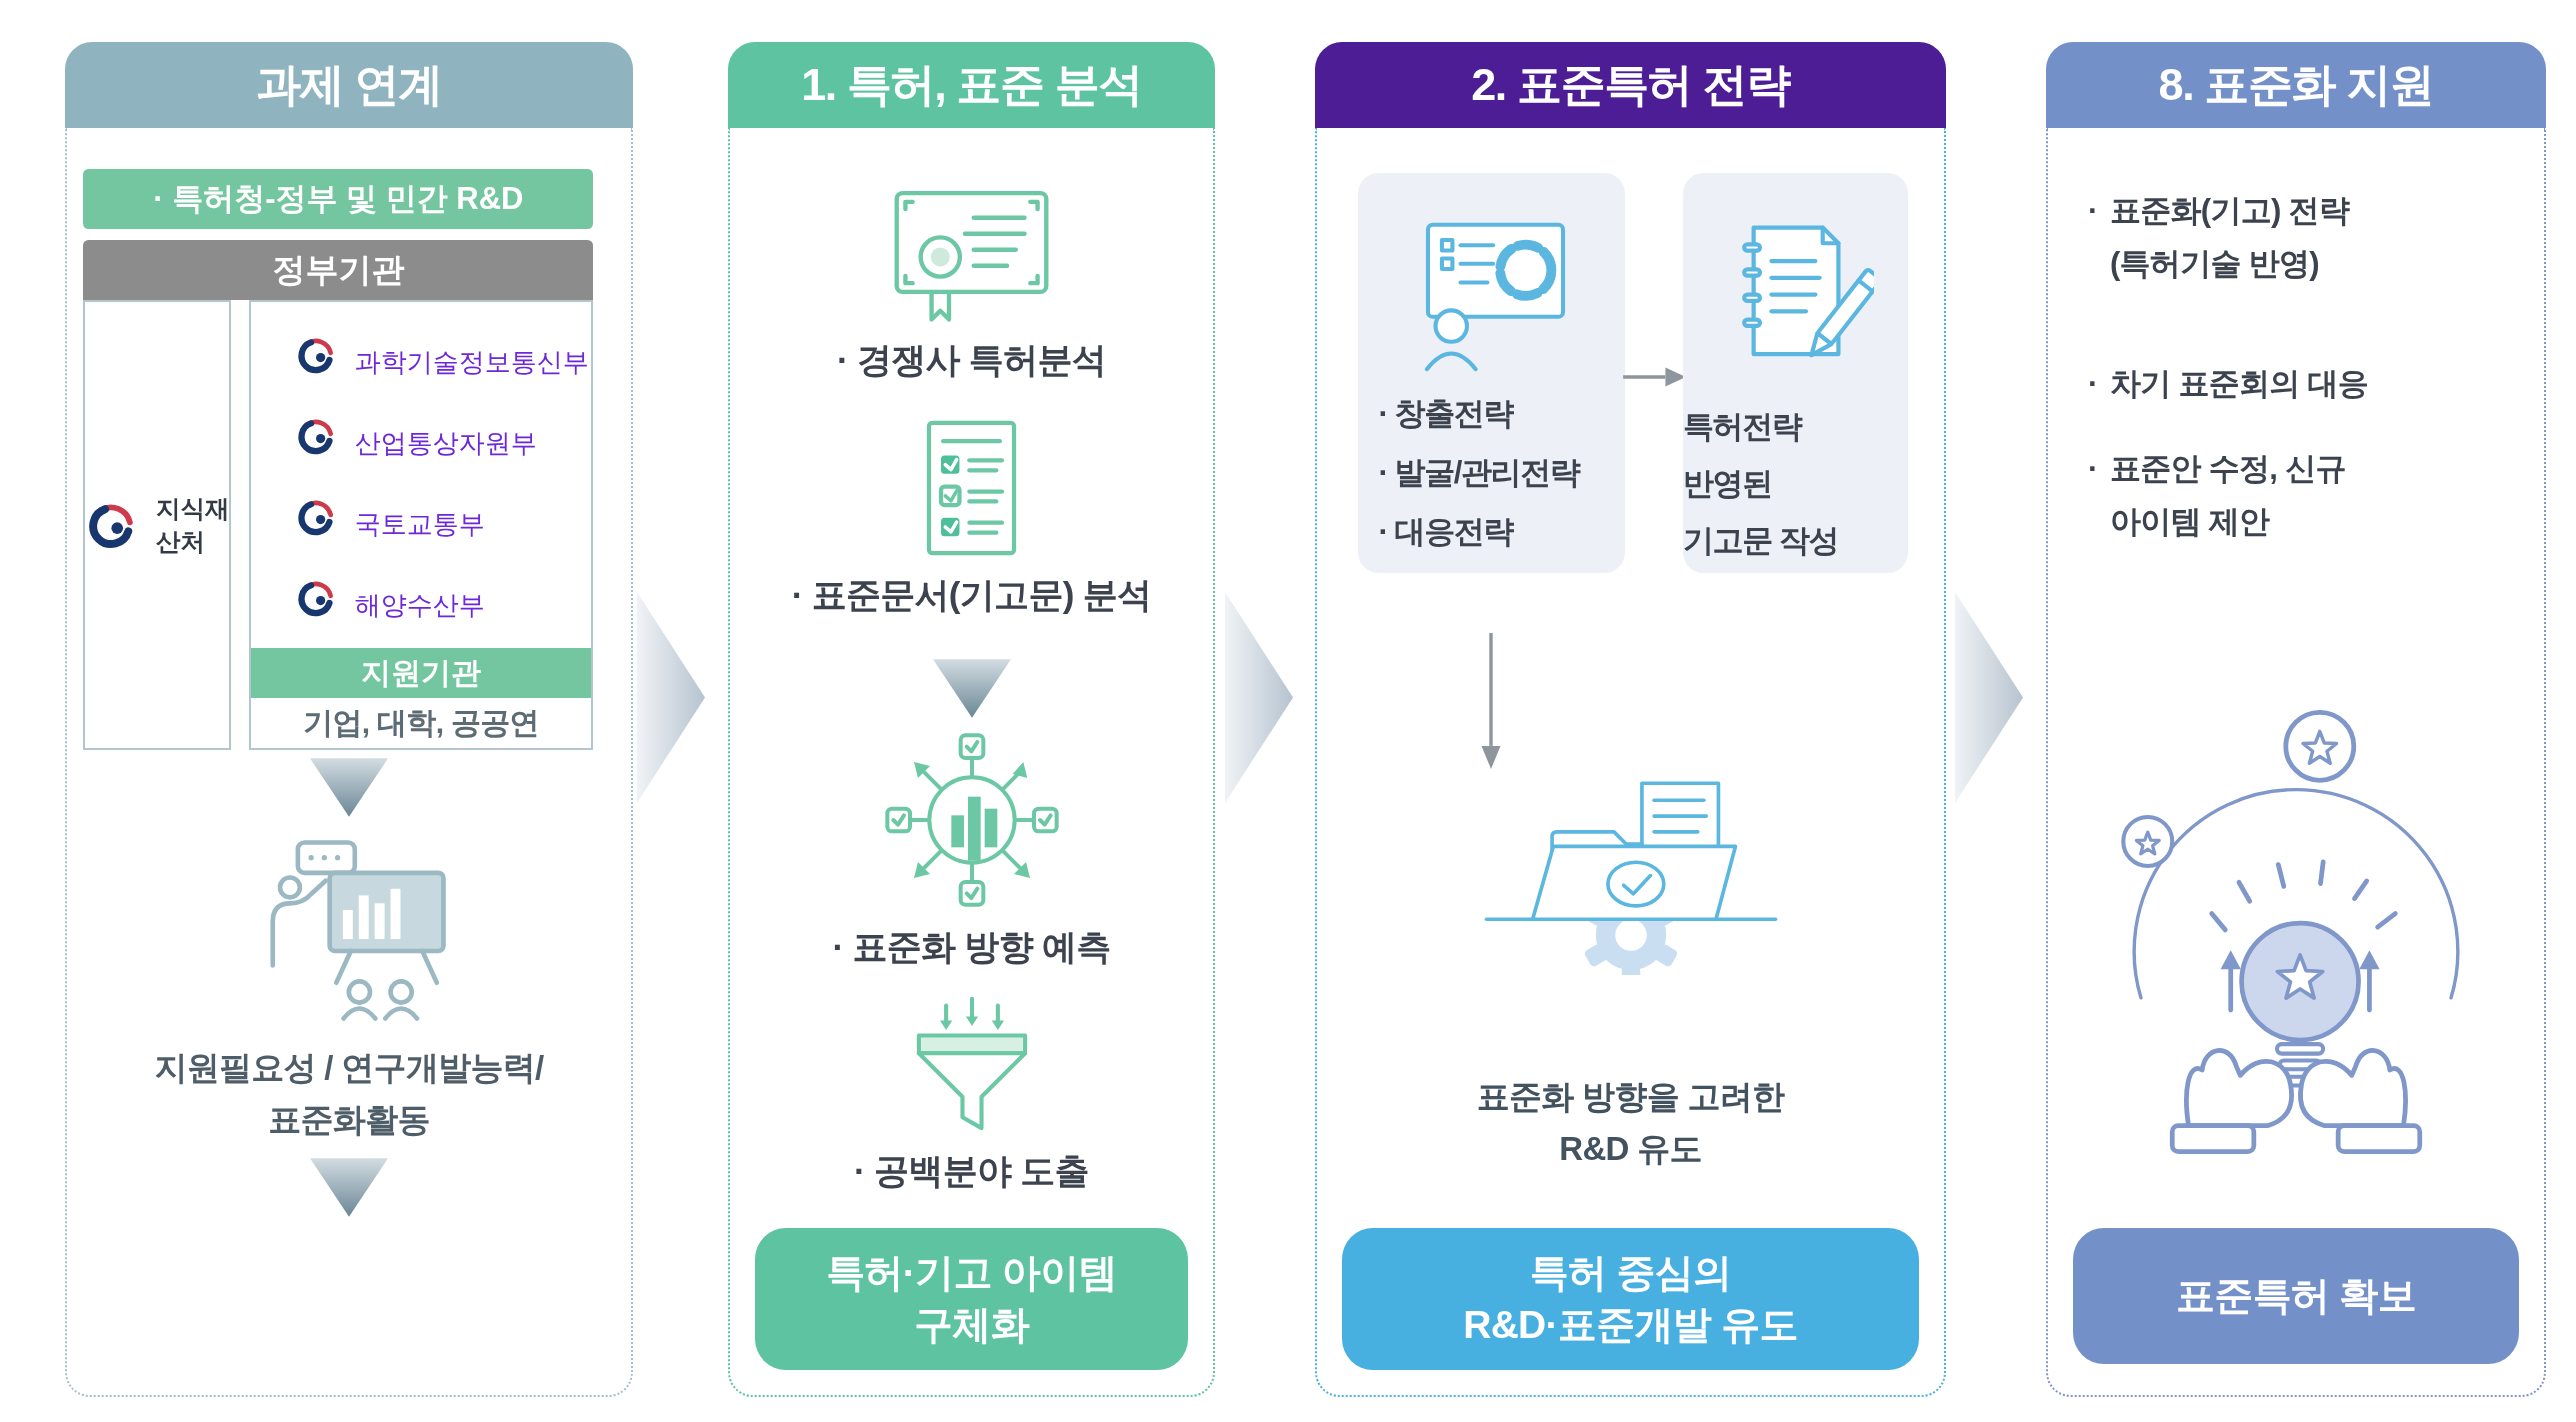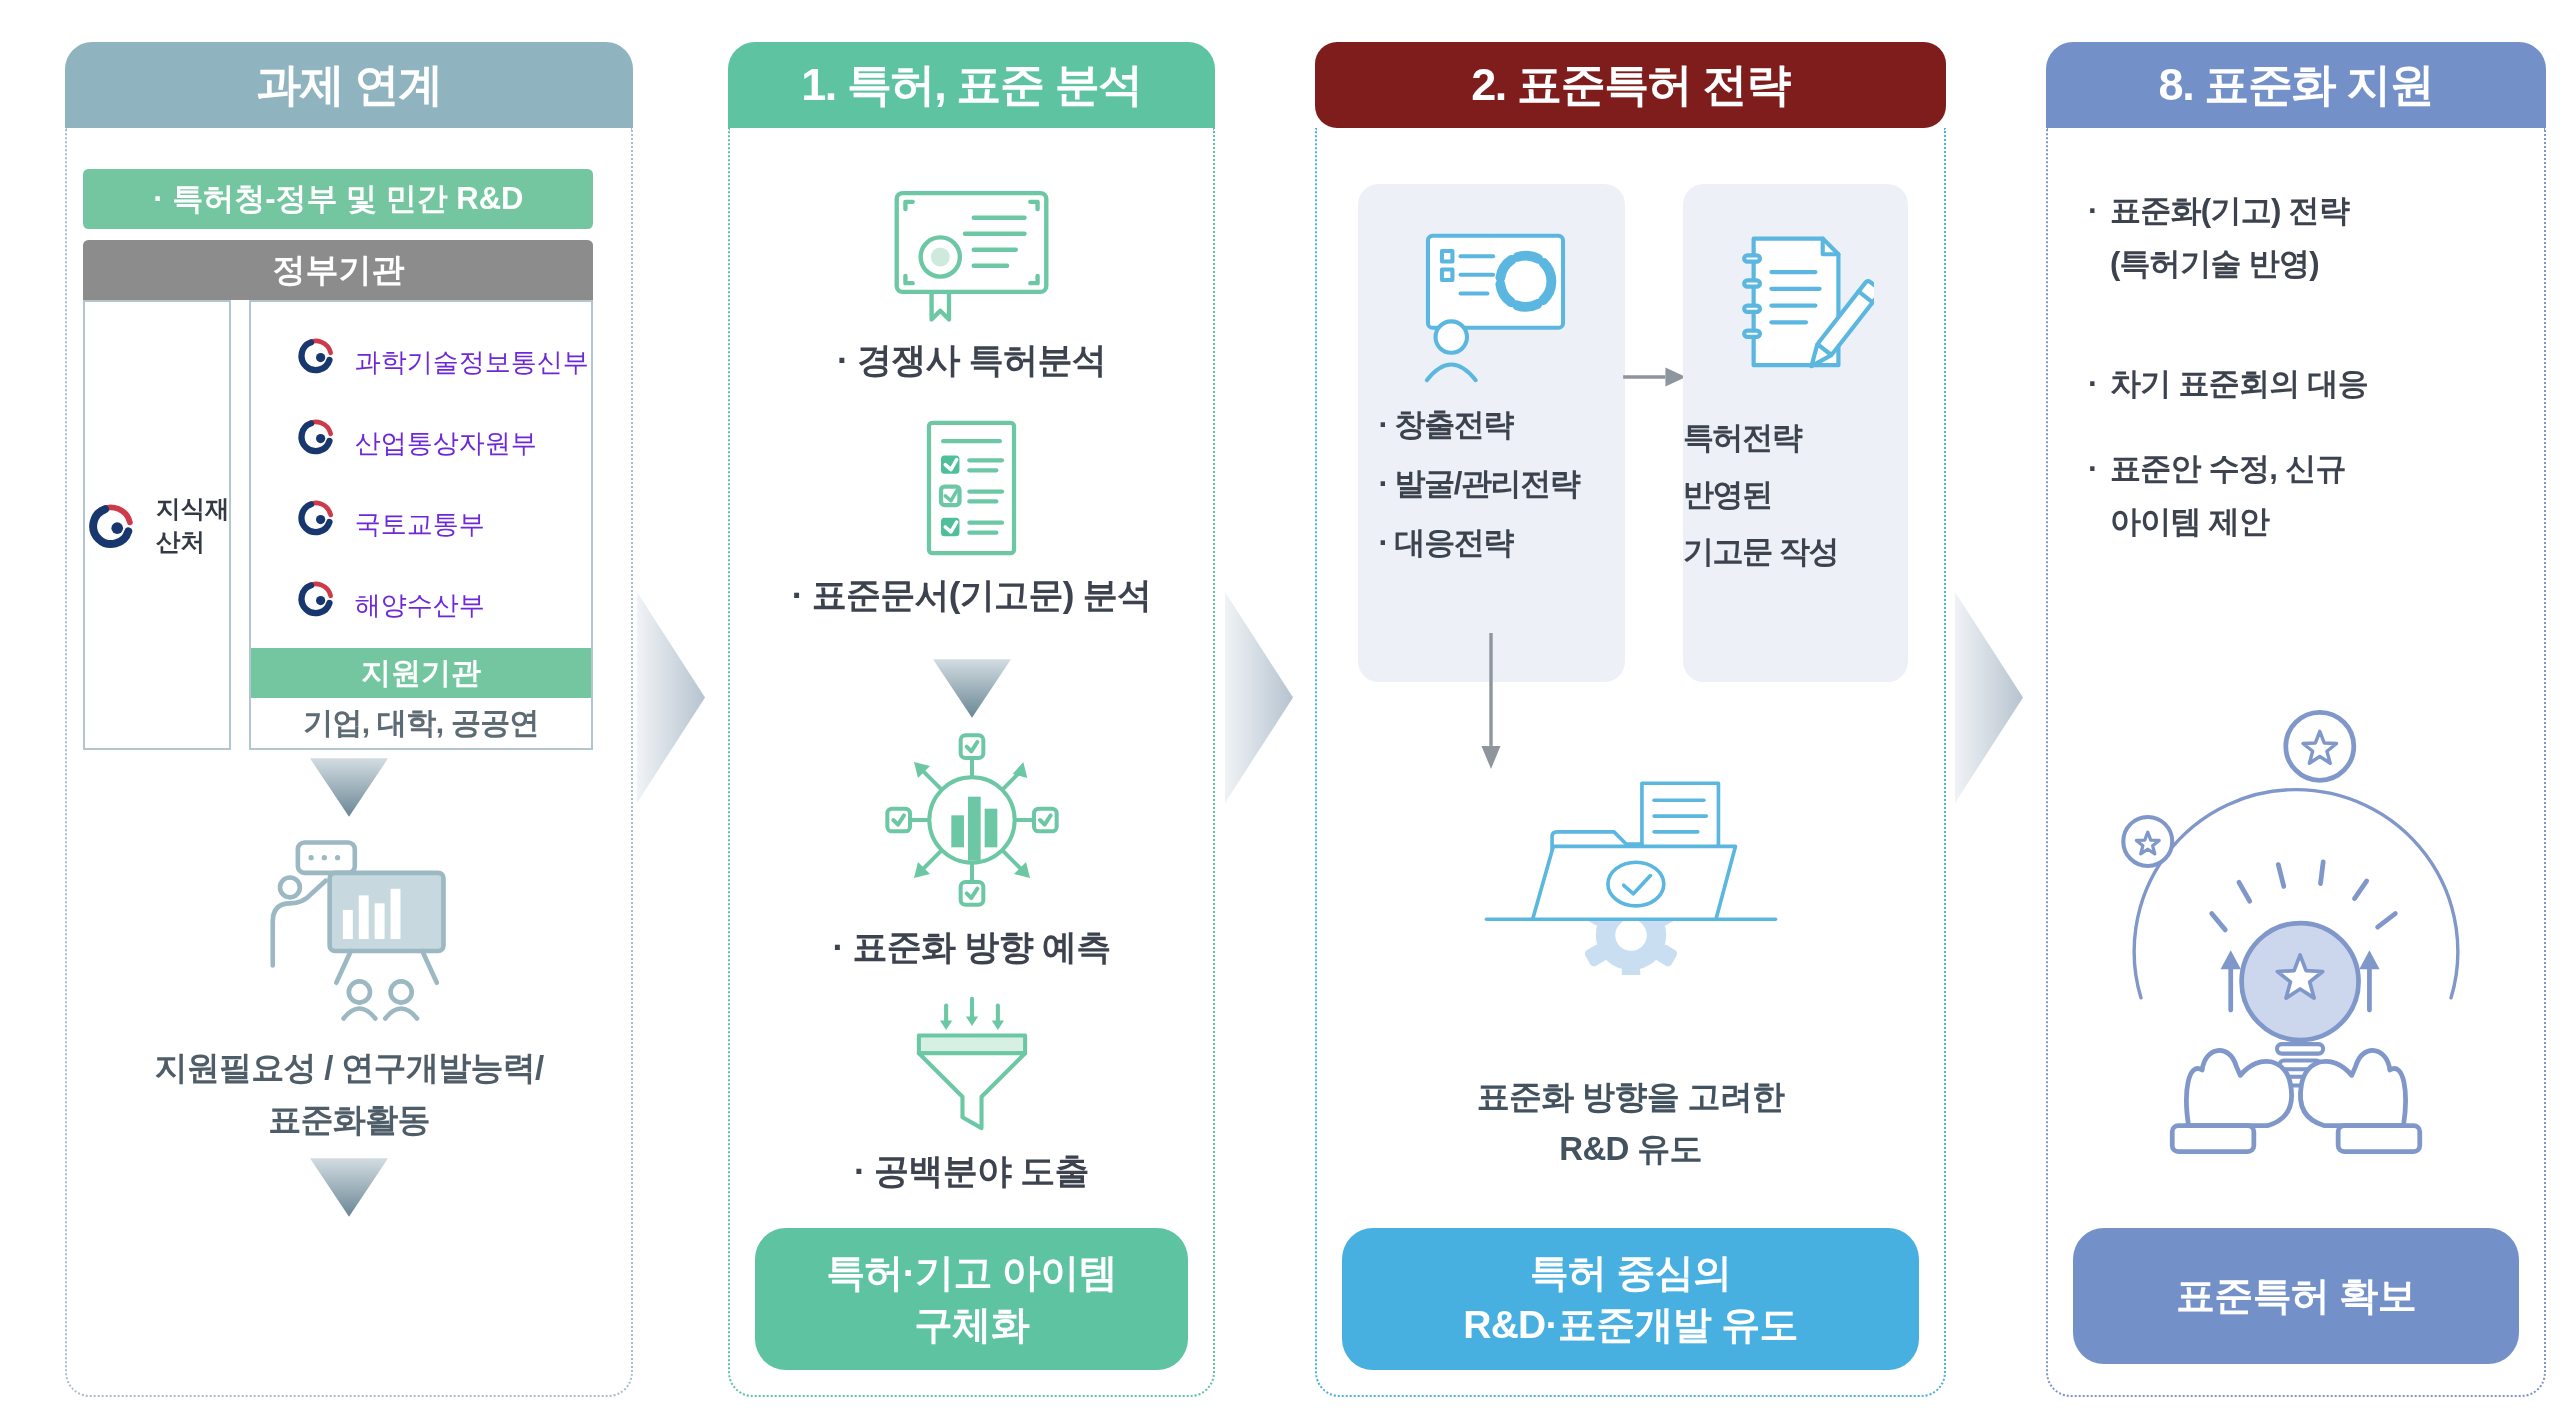--- a/index.html
+++ b/index.html
@@ -18,21 +18,21 @@
   .col-body{
     position:absolute;left:0;right:0;top:86px;bottom:0;
     border-style:dotted;border-width:0 2px 2px 2px;border-radius:0 0 24.5px 24.5px;
   }
   .c1{left:65px;width:568px;}
   .c2{left:728px;width:487px;}
   .c3{left:1315px;width:631px;}
   .c4{left:2046px;width:500px;}
   .c1 .col-header{background:#8fb3bf;}
   .c2 .col-header{background:#5ec3a1;}
-  .c3 .col-header{background:#7f1d1d;border-radius:22px;}
+  .c3 .col-header{background:#4c1d95;}
   .c4 .col-header{background:#7390c9;}
   .c1 .col-body{border-color:#a9bfc9;}
   .c2 .col-body{border-color:#5ec3a1;}
   .c3 .col-body{border-color:#49b1e0;}
   .c4 .col-body{border-color:#7e96ca;}
 
   .abs{position:absolute;}
   .pre{white-space:pre-line;}
 
   
@@ -76,21 +76,21 @@
 
   
   .c2-item{
     position:absolute;left:0;right:0;text-align:center;
     font-size:35px;font-weight:700;color:#3c434e;letter-spacing:-0.7px;
   }
   .icon-center{position:absolute;left:0;right:0;display:flex;justify-content:center;}
 
   
   .strat-box{
-    position:absolute;top:142px;height:498px;background:#edf1f7;border-radius:20.4px;
+    position:absolute;top:131px;height:400px;background:#edf1f7;border-radius:20.4px;
   }
   .strat-box1{left:43px;width:267px;}
   .strat-box2{left:368px;width:225px;}
   .strat-items{
     position:absolute;top:211px;left:20.4px;
     font-size:31px;line-height:59px;font-weight:600;color:#3c434e;letter-spacing:-1.4px;
   }
   .strat-box2-text{
     position:absolute;top:225px;left:0;right:0;text-align:left;
     font-size:31px;line-height:57px;font-weight:600;color:#3c434e;letter-spacing:-1.4px;

